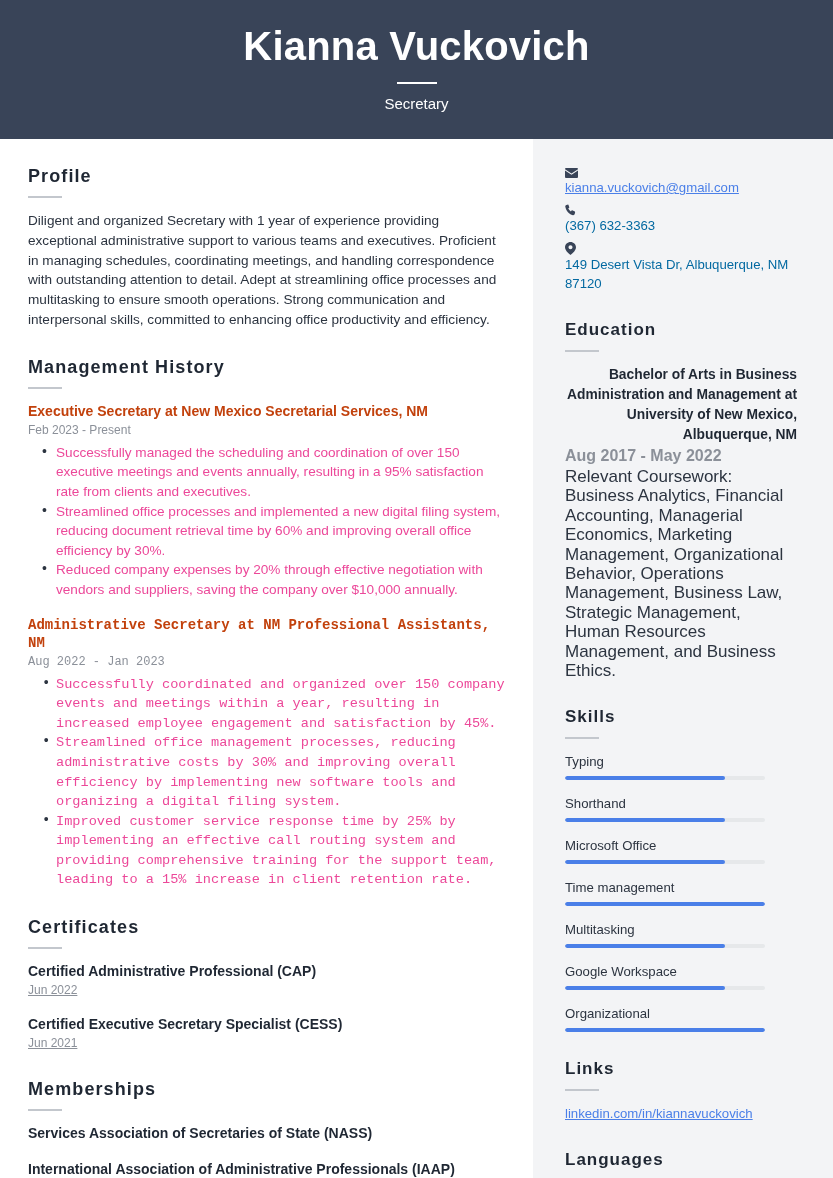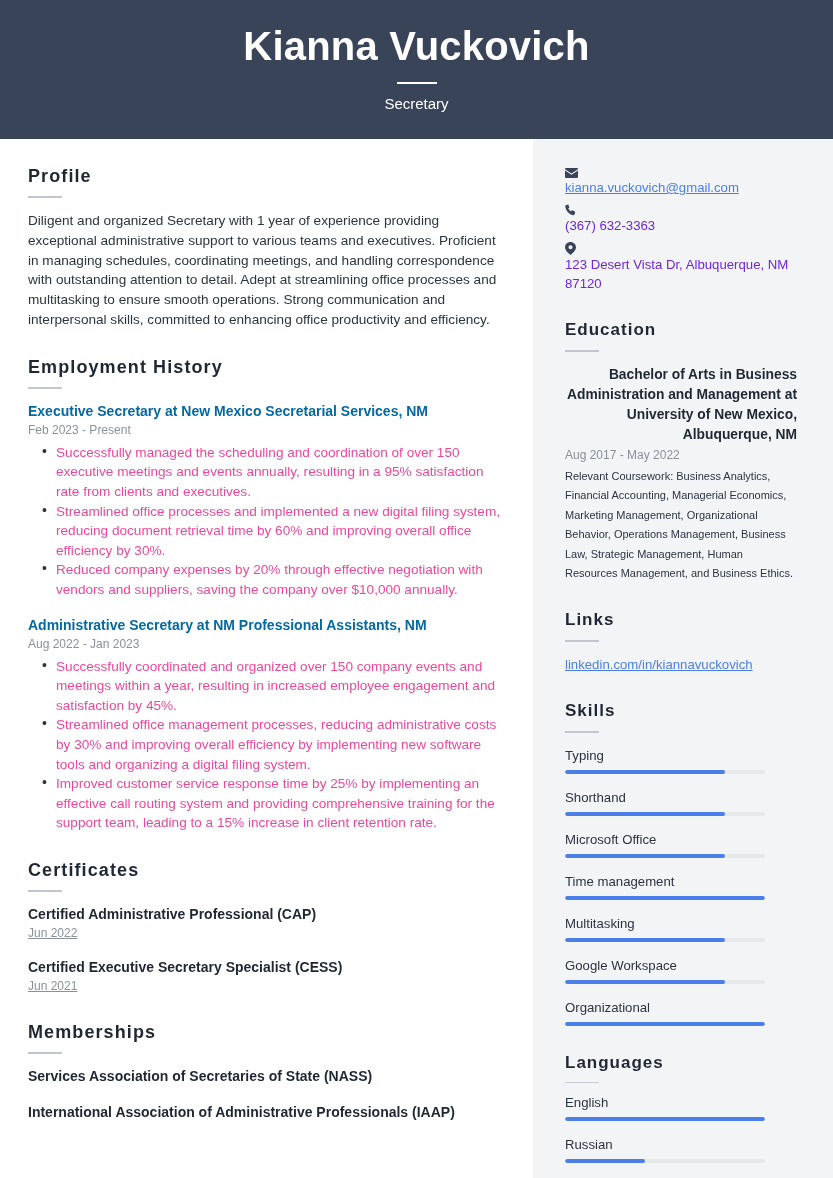--- a/index.html
+++ b/index.html
@@ -92,23 +92,23 @@
 
   
   .profile-text {
     color: #2c3440;
     font-size: 13.6px;
     line-height: 19.8px;
   }
 
   
   .job { margin-bottom: 16px; }
-  .job:last-child { margin-bottom: 0; }
+  .job:last-child { margin-bottom: 0; font-family: Liberation Mono, monospace; }
   .job-heading {
-    color: #0369a1;
+    color: #c2410c;
     font-size: 14px;
     font-weight: 700;
     line-height: 18px;
   }
   .job-dates {
     color: #8b9099;
     font-size: 12px;
     line-height: 17px;
     margin-top: 2px;
   }
@@ -168,46 +168,47 @@
   .contact-icon {
     width: 20px;
     min-width: 20px;
     padding-top: 3px;
     color: #394458;
     display: flex;
     justify-content: flex-start;
   }
   .contact-icon svg { display: block; }
   .contact-text {
-    color: #6d28d9;
+    color: #0369a1;
     font-size: 13.2px;
     line-height: 19px;
   }
   .contact-text.link {
     color: #4a7fe8;
     text-decoration: underline;
   }
 
   
   .edu-degree {
     color: #1f2733;
     font-size: 13.8px;
     font-weight: 700;
     line-height: 20px;
     text-align: right;
   }
   .edu-dates {
     color: #8b9099;
-    font-size: 12px;
+    font-size: 16px;
     line-height: 17px;
     margin-top: 2px;
+    font-weight: bold;
   }
   .edu-desc {
     color: #2c3440;
-    font-size: 11px;
+    font-size: 17px;
     line-height: 19.4px;
     margin-top: 3px;
   }
 
   
   .side-link {
     color: #4a7fe8;
     font-size: 13.2px;
     line-height: 19px;
     text-decoration: underline;
@@ -251,21 +252,21 @@
 
     <div class="col-main">
 
       <div class="section">
         <div class="sec-title">Profile</div>
         <div class="sec-rule"></div>
         <div class="profile-text">Diligent and organized Secretary with 1 year of experience providing exceptional administrative support to various teams and executives. Proficient in managing schedules, coordinating meetings, and handling correspondence with outstanding attention to detail. Adept at streamlining office processes and multitasking to ensure smooth operations. Strong communication and interpersonal skills, committed to enhancing office productivity and efficiency.</div>
       </div>
 
       <div class="section">
-        <div class="sec-title">Employment History</div>
+        <div class="sec-title">Management History</div>
         <div class="sec-rule"></div>
 
         <div class="job">
           <div class="job-heading">Executive Secretary at New Mexico Secretarial Services, NM</div>
           <div class="job-dates">Feb 2023 - Present</div>
           <ul class="bullets">
             <li>Successfully managed the scheduling and coordination of over 150 executive meetings and events annually, resulting in a 95% satisfaction rate from clients and executives.</li>
             <li>Streamlined office processes and implemented a new digital filing system, reducing document retrieval time by 60% and improving overall office efficiency by 30%.</li>
             <li>Reduced company expenses by 20% through effective negotiation with vendors and suppliers, saving the company over $10,000 annually.</li>
           </ul>
@@ -326,85 +327,85 @@
           </span>
           <span class="contact-text">(367) 632-3363</span>
         </div>
 
         <div class="contact-row">
           <span class="contact-icon">
             <svg width="11" height="13" viewBox="0 0 11 13">
               <path fill="currentColor" d="M5.5 0C2.5 0 0 2.4 0 5.3 0 9.2 5.5 13 5.5 13S11 9.2 11 5.3C11 2.4 8.5 0 5.5 0zm0 7.3c-1.1 0-2-.9-2-2s.9-2 2-2 2 .9 2 2-.9 2-2 2z"></path>
             </svg>
           </span>
-          <span class="contact-text">123 Desert Vista Dr, Albuquerque, NM 87120</span>
+          <span class="contact-text">149 Desert Vista Dr, Albuquerque, NM 87120</span>
         </div>
 
       </div>
 
       <div class="section">
         <div class="sec-title small">Education</div>
         <div class="sec-rule"></div>
         <div class="edu-degree">Bachelor of Arts in Business Administration and Management at University of New Mexico, Albuquerque, NM</div>
         <div class="edu-dates">Aug 2017 - May 2022</div>
         <div class="edu-desc">Relevant Coursework: Business Analytics, Financial Accounting, Managerial Economics, Marketing Management, Organizational Behavior, Operations Management, Business Law, Strategic Management, Human Resources Management, and Business Ethics.</div>
       </div>
 
       <div class="section">
+        <div class="sec-title small">Skills</div>
+        <div class="sec-rule"></div>
+
+        <div class="skill">
+          <div class="skill-name">Typing</div>
+          <div class="bar-track">
+            <div class="bar-fill" style="width: 80%;"></div>
+          </div>
+        </div>
+        <div class="skill">
+          <div class="skill-name">Shorthand</div>
+          <div class="bar-track">
+            <div class="bar-fill" style="width: 80%;"></div>
+          </div>
+        </div>
+        <div class="skill">
+          <div class="skill-name">Microsoft Office</div>
+          <div class="bar-track">
+            <div class="bar-fill" style="width: 80%;"></div>
+          </div>
+        </div>
+        <div class="skill">
+          <div class="skill-name">Time management</div>
+          <div class="bar-track">
+            <div class="bar-fill" style="width: 100%;"></div>
+          </div>
+        </div>
+        <div class="skill">
+          <div class="skill-name">Multitasking</div>
+          <div class="bar-track">
+            <div class="bar-fill" style="width: 80%;"></div>
+          </div>
+        </div>
+        <div class="skill">
+          <div class="skill-name">Google Workspace</div>
+          <div class="bar-track">
+            <div class="bar-fill" style="width: 80%;"></div>
+          </div>
+        </div>
+        <div class="skill">
+          <div class="skill-name">Organizational</div>
+          <div class="bar-track">
+            <div class="bar-fill" style="width: 100%;"></div>
+          </div>
+        </div>
+      </div>
+
+      <div class="section">
         <div class="sec-title small">Links</div>
         <div class="sec-rule"></div>
         <a class="side-link" href="#">linkedin.com/in/kiannavuckovich</a>
-      </div>
-
-      <div class="section">
-        <div class="sec-title small">Skills</div>
-        <div class="sec-rule"></div>
-
-        <div class="skill">
-          <div class="skill-name">Typing</div>
-          <div class="bar-track">
-            <div class="bar-fill" style="width: 80%;"></div>
-          </div>
-        </div>
-        <div class="skill">
-          <div class="skill-name">Shorthand</div>
-          <div class="bar-track">
-            <div class="bar-fill" style="width: 80%;"></div>
-          </div>
-        </div>
-        <div class="skill">
-          <div class="skill-name">Microsoft Office</div>
-          <div class="bar-track">
-            <div class="bar-fill" style="width: 80%;"></div>
-          </div>
-        </div>
-        <div class="skill">
-          <div class="skill-name">Time management</div>
-          <div class="bar-track">
-            <div class="bar-fill" style="width: 100%;"></div>
-          </div>
-        </div>
-        <div class="skill">
-          <div class="skill-name">Multitasking</div>
-          <div class="bar-track">
-            <div class="bar-fill" style="width: 80%;"></div>
-          </div>
-        </div>
-        <div class="skill">
-          <div class="skill-name">Google Workspace</div>
-          <div class="bar-track">
-            <div class="bar-fill" style="width: 80%;"></div>
-          </div>
-        </div>
-        <div class="skill">
-          <div class="skill-name">Organizational</div>
-          <div class="bar-track">
-            <div class="bar-fill" style="width: 100%;"></div>
-          </div>
-        </div>
       </div>
 
       <div class="section">
         <div class="sec-title small">Languages</div>
         <div class="sec-rule thin"></div>
 
         <div class="skill">
           <div class="skill-name">English</div>
           <div class="bar-track">
             <div class="bar-fill" style="width: 100%;"></div>

